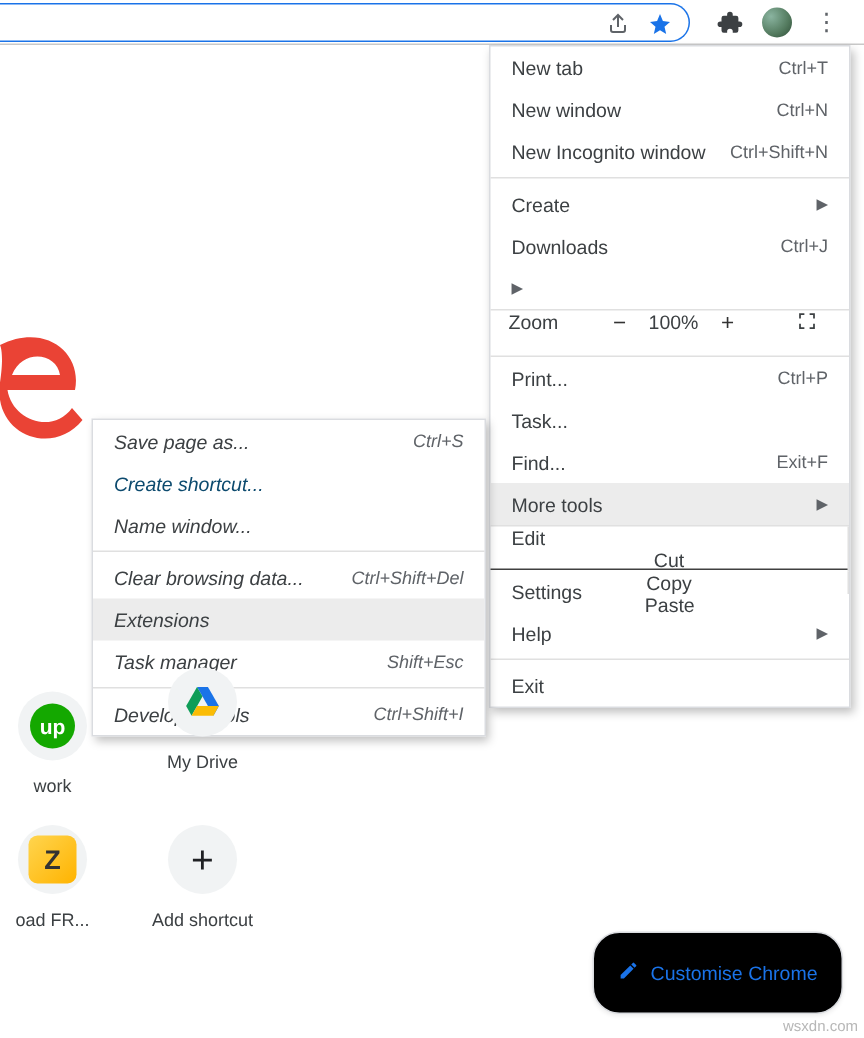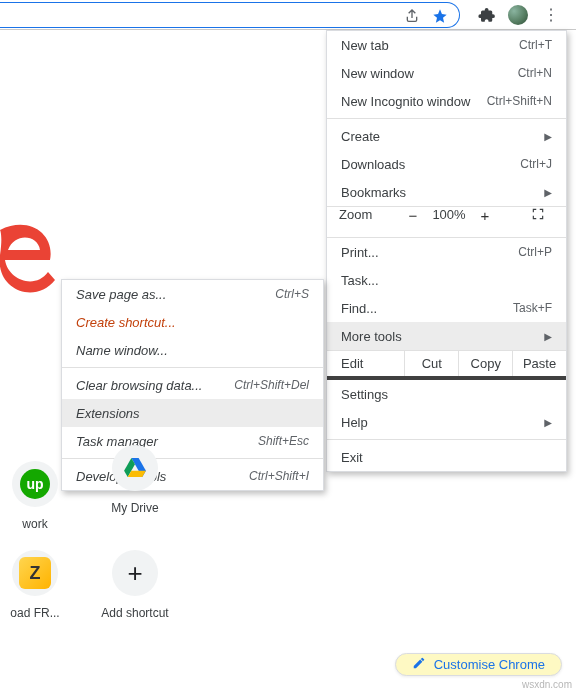--- a/index.html
+++ b/index.html
@@ -37,49 +37,49 @@
   .mi .shc { color:#5f6368; font-size:12px; }
   .mi .arw { color:#5f6368; font-size:10px; }
   .sep { height:1px; background:#e0e0e0; margin:3px 0; }
   .hover { background:#ececec; }
   .zoom-row { display:flex; height:32px; padding:0 12px; border-top:1px solid #e0e0e0; border-bottom:1px solid #e0e0e0;}
   .zoom-row span:first-child { width:60px; }
   .zbtn, .zpct, .fsbtn { flex:0 0 auto; text-align:center; }
   .zbtn { width:28px; font-size:15px; color:#333; }
   .zpct { width:44px; }
   .fsbtn { width:32px; margin-left:auto; }
-  .ecc-row { display:flex; height:30px; border-top:1px solid #e0e0e0; border-bottom:4px solid #404040;}
+  .ecc-row { display:flex; height:30px; border-top:1px solid #e0e0e0; border-bottom:1px solid #404040;flex-direction:column;}
   .ecc-row > div { flex:1; display:flex; align-items:center; justify-content:center; border-right:1px solid #e0e0e0; }
   .ecc-row > div:first-child { justify-content:flex-start; padding-left:14px; flex:1.2; }
   .ecc-row > div:last-child { border-right:none; }
 
   .sub-menu { right:252px; top:279px; width:263px;font-style:italic; }
-  .sub-menu .mi.dis .lbl { color:#c2410c; }
+  .sub-menu .mi.dis .lbl { color:#0c4a6e; }
 
   .logo {
     position:absolute; left:0; top:210px; width:40px; height:100px;
   }
   .logo svg { width:60px; height:100px; }
 
   .tiles { position:absolute; left:0; top:445px; }
   .tile { position:absolute; width:70px; text-align:center; }
   .tile .circ {
     width:46px; height:46px; border-radius:50%; background:#f1f3f4;
     margin:0 auto 10px; display:flex; align-items:center; justify-content:center;
     font-size:18px;
   }
   .tile .cap { font-size:12px; color:#3c4043; white-space:nowrap; overflow:hidden; text-overflow:ellipsis; }
   .green-circ { width:30px; height:30px; border-radius:50%; background:#14a800; color:#fff; display:flex; align-items:center; justify-content:center; font-weight:bold; font-size:14px;}
   .z-circ { width:32px; height:32px; border-radius:6px; background:linear-gradient(135deg,#ffd54f,#ffb300); display:flex; align-items:center; justify-content:center; font-weight:bold; color:#333;}
 
   .customise {
     position:absolute; right:14px; bottom:16px;
     border:1px solid #dadce0; border-radius:18px;
-    padding:2px 16px; display:flex; align-items:center; gap:8px;
-    color:#1a73e8; font-size:13px; background:#fef9c3;
+    padding:18px 16px; display:flex; align-items:center; gap:8px;
+    color:#1a73e8; font-size:13px; background:#000000;
     box-shadow:0 1px 3px rgba(0,0,0,.08);
   }
   .watermark { position:absolute; right:4px; bottom:2px; font-size:10px; color:#b7b7b7; }
 </style>
 </head>
 <body>
 
 <div class="toolbar">
   <div class="omnibox">
     <span class="ob-icon share-ico">
@@ -119,21 +119,20 @@
   <div class="sep"></div>
   <div class="mi">
       <span class="lbl">Create</span>
       <span class="arw">▶</span>
     </div>
   <div class="mi">
       <span class="lbl">Downloads</span>
       <span class="shc">Ctrl+J</span>
     </div>
   <div class="mi">
-      <span class="lbl">Bookmarks</span>
       <span class="arw">▶</span>
     </div>
   <div class="zoom-row">
     <span>Zoom</span>
     <span class="zbtn">−</span>
     <span class="zpct">100%</span>
     <span class="zbtn">+</span>
     <span class="fsbtn">
       <svg width="14" height="14" viewBox="0 0 24 24" fill="none" stroke="#3c4043" stroke-width="2">
           <path d="M4 9V4h5M20 9V4h-5M4 15v5h5M20 15v5h-5"></path>
@@ -142,21 +141,21 @@
   </div>
   <div class="mi">
       <span class="lbl">Print...</span>
       <span class="shc">Ctrl+P</span>
     </div>
   <div class="mi">
       <span class="lbl">Task...</span>
     </div>
   <div class="mi">
       <span class="lbl">Find...</span>
-      <span class="shc">Task+F</span>
+      <span class="shc">Exit+F</span>
     </div>
   <div class="mi hover">
       <span class="lbl">More tools</span>
       <span class="arw">▶</span>
     </div>
   <div class="ecc-row">
     <div>Edit</div>
     <div>Cut</div>
     <div>Copy</div>
     <div>Paste</div>

